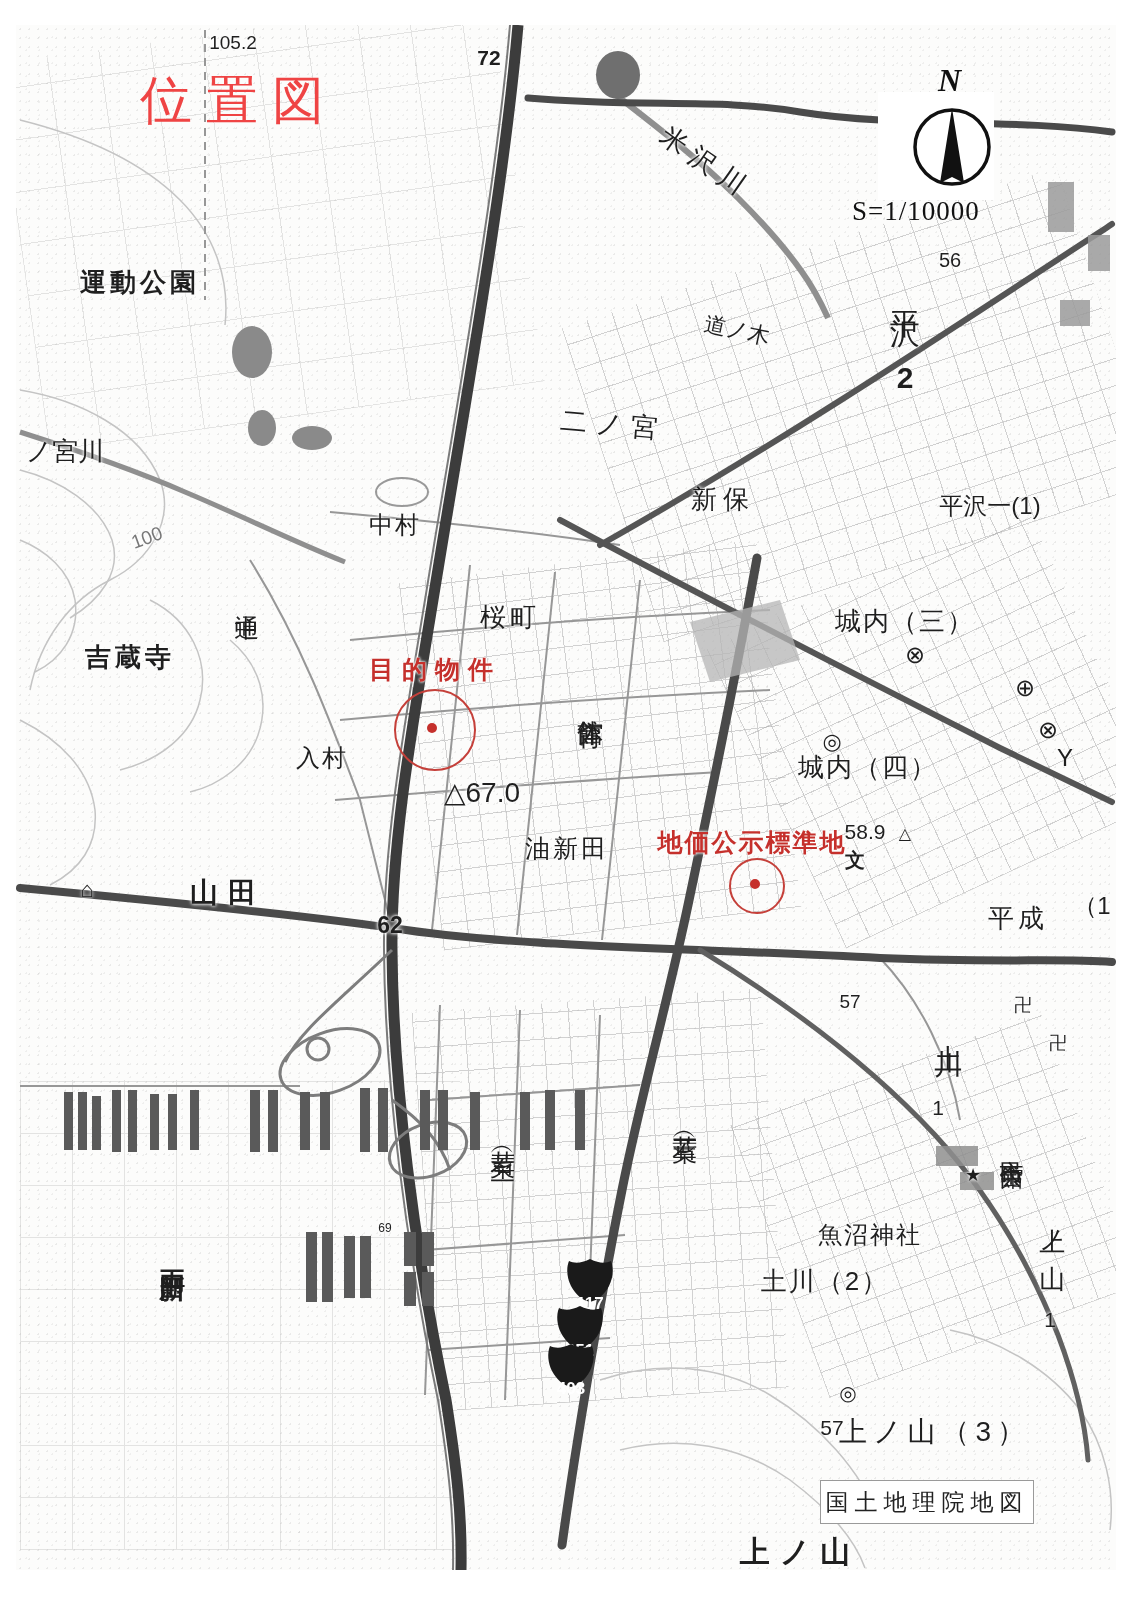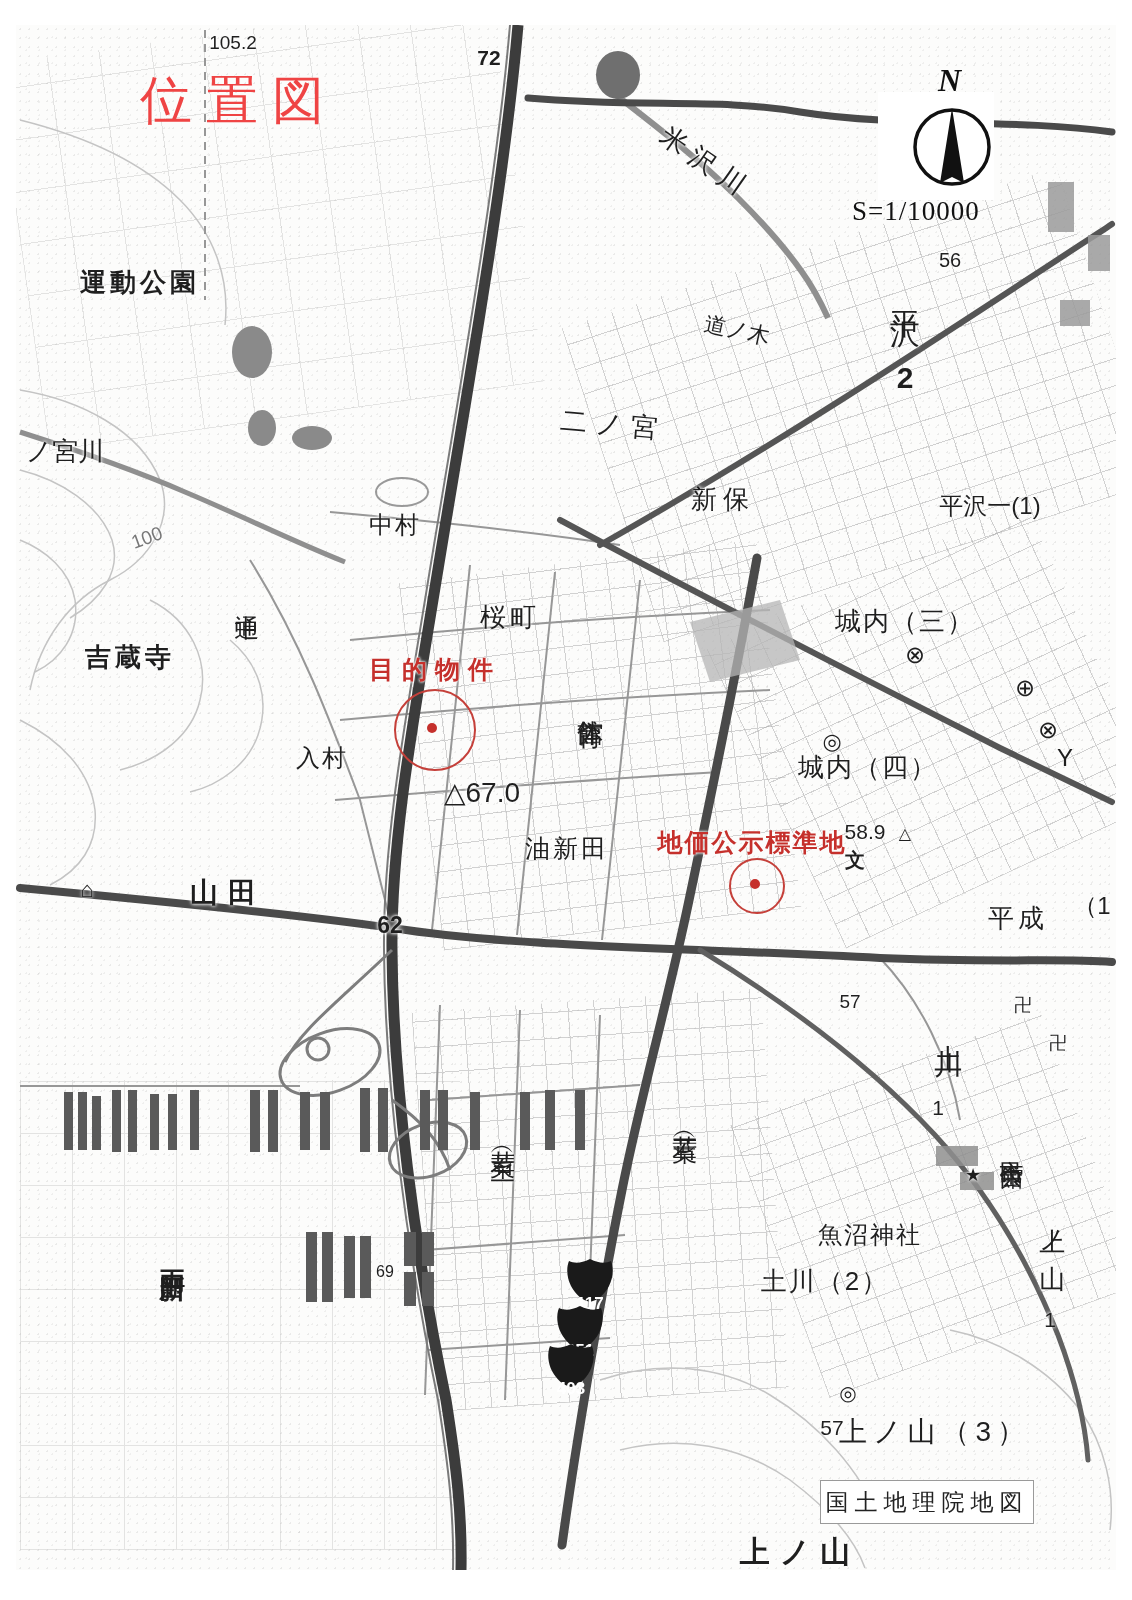--- a/index.html
+++ b/index.html
@@ -207,21 +207,21 @@
       <div class="lbl" style="left: 1092px; top: 906px; font-size: 24px; transform: translate(-50%, -50%);">（1</div>
       <div class="lbl" style="left: 850px; top: 1002px; font-size: 19px; transform: translate(-50%, -50%);">57</div>
       <div class="lbl v" style="left: 948px; top: 1028px; font-size: 28px; letter-spacing: 6px; transform: translate(-50%, -50%);">土川</div>
       <div class="lbl" style="left: 938px; top: 1108px; font-size: 21px; transform: translate(-50%, -50%);">1</div>
       <div class="lbl v" style="left: 503px; top: 1140px; font-size: 25px; letter-spacing: 4px; transform: translate(-50%, -50%);">若菜（三）</div>
       <div class="lbl v" style="left: 685px; top: 1125px; font-size: 25px; letter-spacing: 4px; transform: translate(-50%, -50%);">若葉（一）</div>
       <div class="lbl v" style="left: 1012px; top: 1145px; font-size: 24px; letter-spacing: 2px; transform: translate(-50%, -50%);">市民会館</div>
       <div class="lbl v" style="left: 1052px; top: 1228px; font-size: 26px; letter-spacing: 4px; transform: translate(-50%, -50%);">上ノ山</div>
       <div class="lbl" style="left: 1050px; top: 1320px; font-size: 21px; transform: translate(-50%, -50%);">1</div>
       <div class="lbl v b" style="left: 172px; top: 1255px; font-size: 26px; letter-spacing: 4px; transform: translate(-50%, -50%);">両新田</div>
-      <div class="lbl" style="left: 385px; top: 1228px; font-size: 16px; transform: translate(-50%, -50%); margin-top: 44px;">69</div>
+      <div class="lbl" style="left: 385px; top: 1228px; font-size: 12px; transform: translate(-50%, -50%);">69</div>
       <div class="lbl" style="left: 870px; top: 1235px; font-size: 24px; letter-spacing: 2px; transform: translate(-50%, -50%);">魚沼神社</div>
       <div class="lbl" style="left: 825px; top: 1282px; font-size: 26px; letter-spacing: 2px; transform: translate(-50%, -50%);">土川（2）</div>
       <div class="lbl" style="left: 832px; top: 1428px; font-size: 21px; transform: translate(-50%, -50%);">57</div>
       <div class="lbl" style="left: 935px; top: 1432px; font-size: 28px; letter-spacing: 6px; transform: translate(-50%, -50%);">上ノ山（3）</div>
       <div class="lbl b" style="left: 800px; top: 1552px; font-size: 30px; letter-spacing: 10px; transform: translate(-50%, -50%);">上ノ山</div>
       <div class="lbl" style="left: 915px; top: 655px; font-size: 24px; transform: translate(-50%, -50%);">⊗</div>
       <div class="lbl" style="left: 1048px; top: 730px; font-size: 24px; transform: translate(-50%, -50%);">⊗</div>
       <div class="lbl" style="left: 1025px; top: 688px; font-size: 24px; transform: translate(-50%, -50%);">⊕</div>
       <div class="lbl" style="left: 1065px; top: 758px; font-size: 24px; transform: translate(-50%, -50%);">Y</div>
       <div class="lbl" style="left: 832px; top: 742px; font-size: 22px; transform: translate(-50%, -50%);">◎</div>

